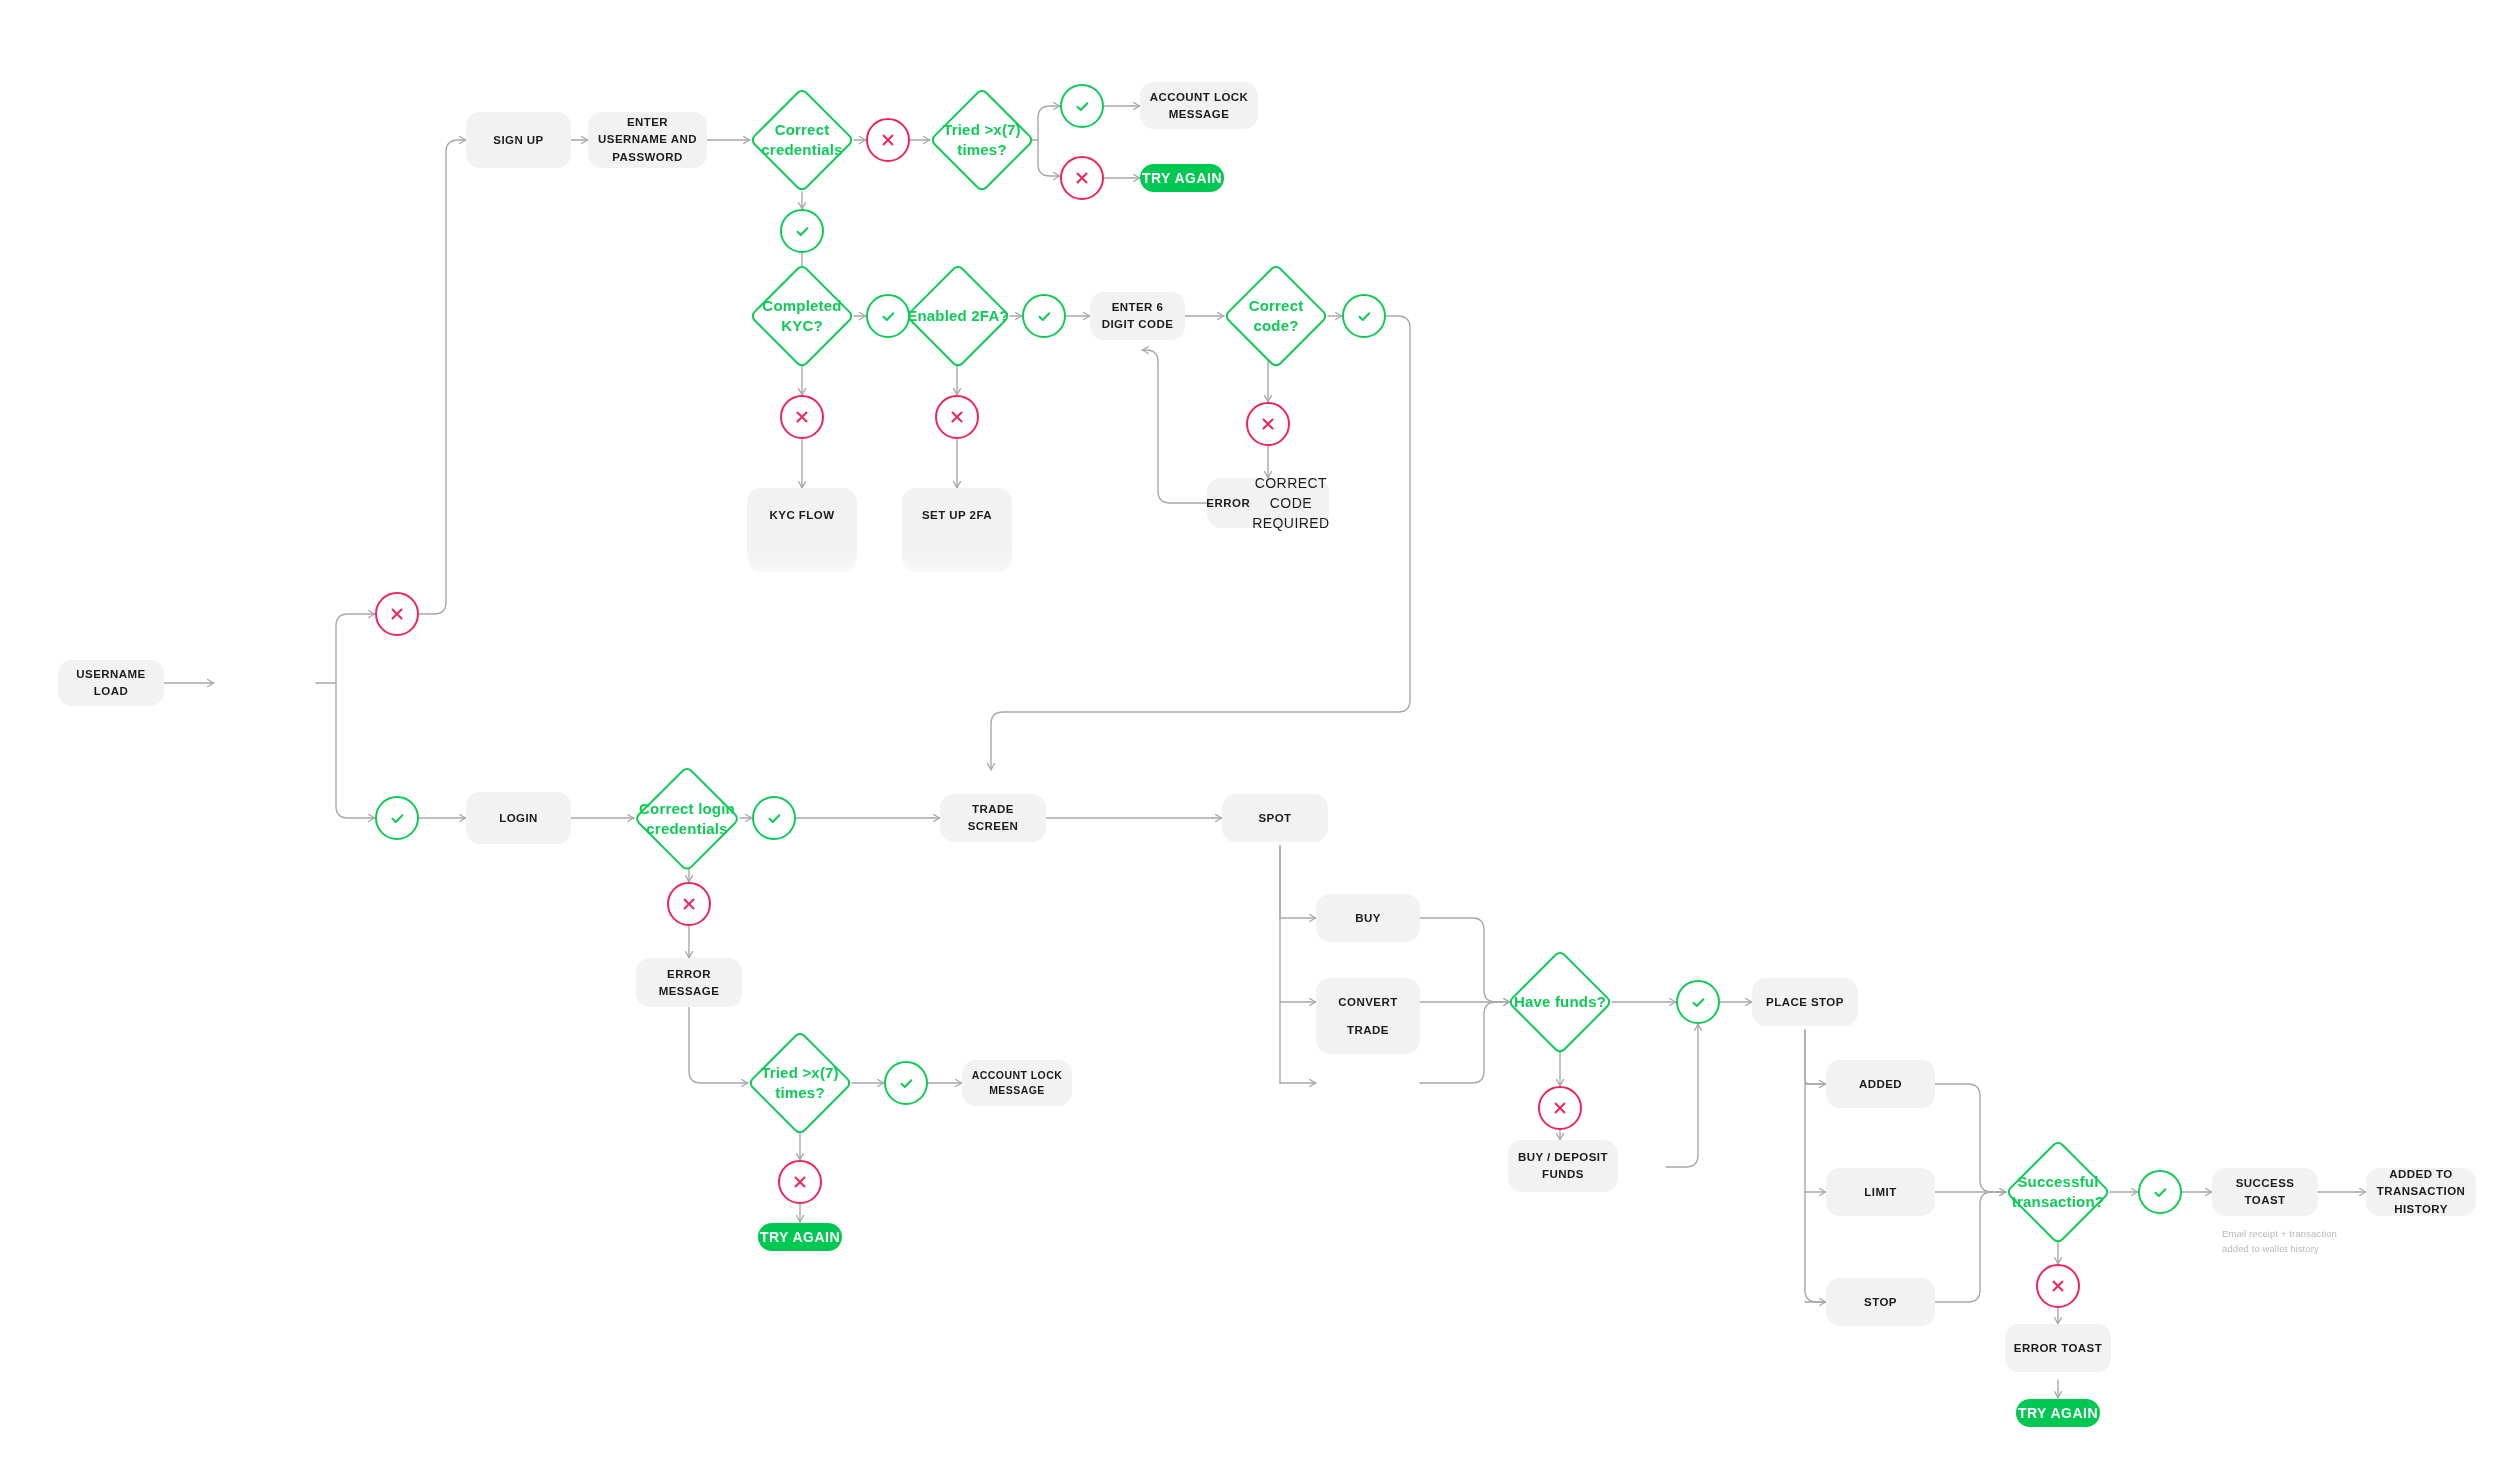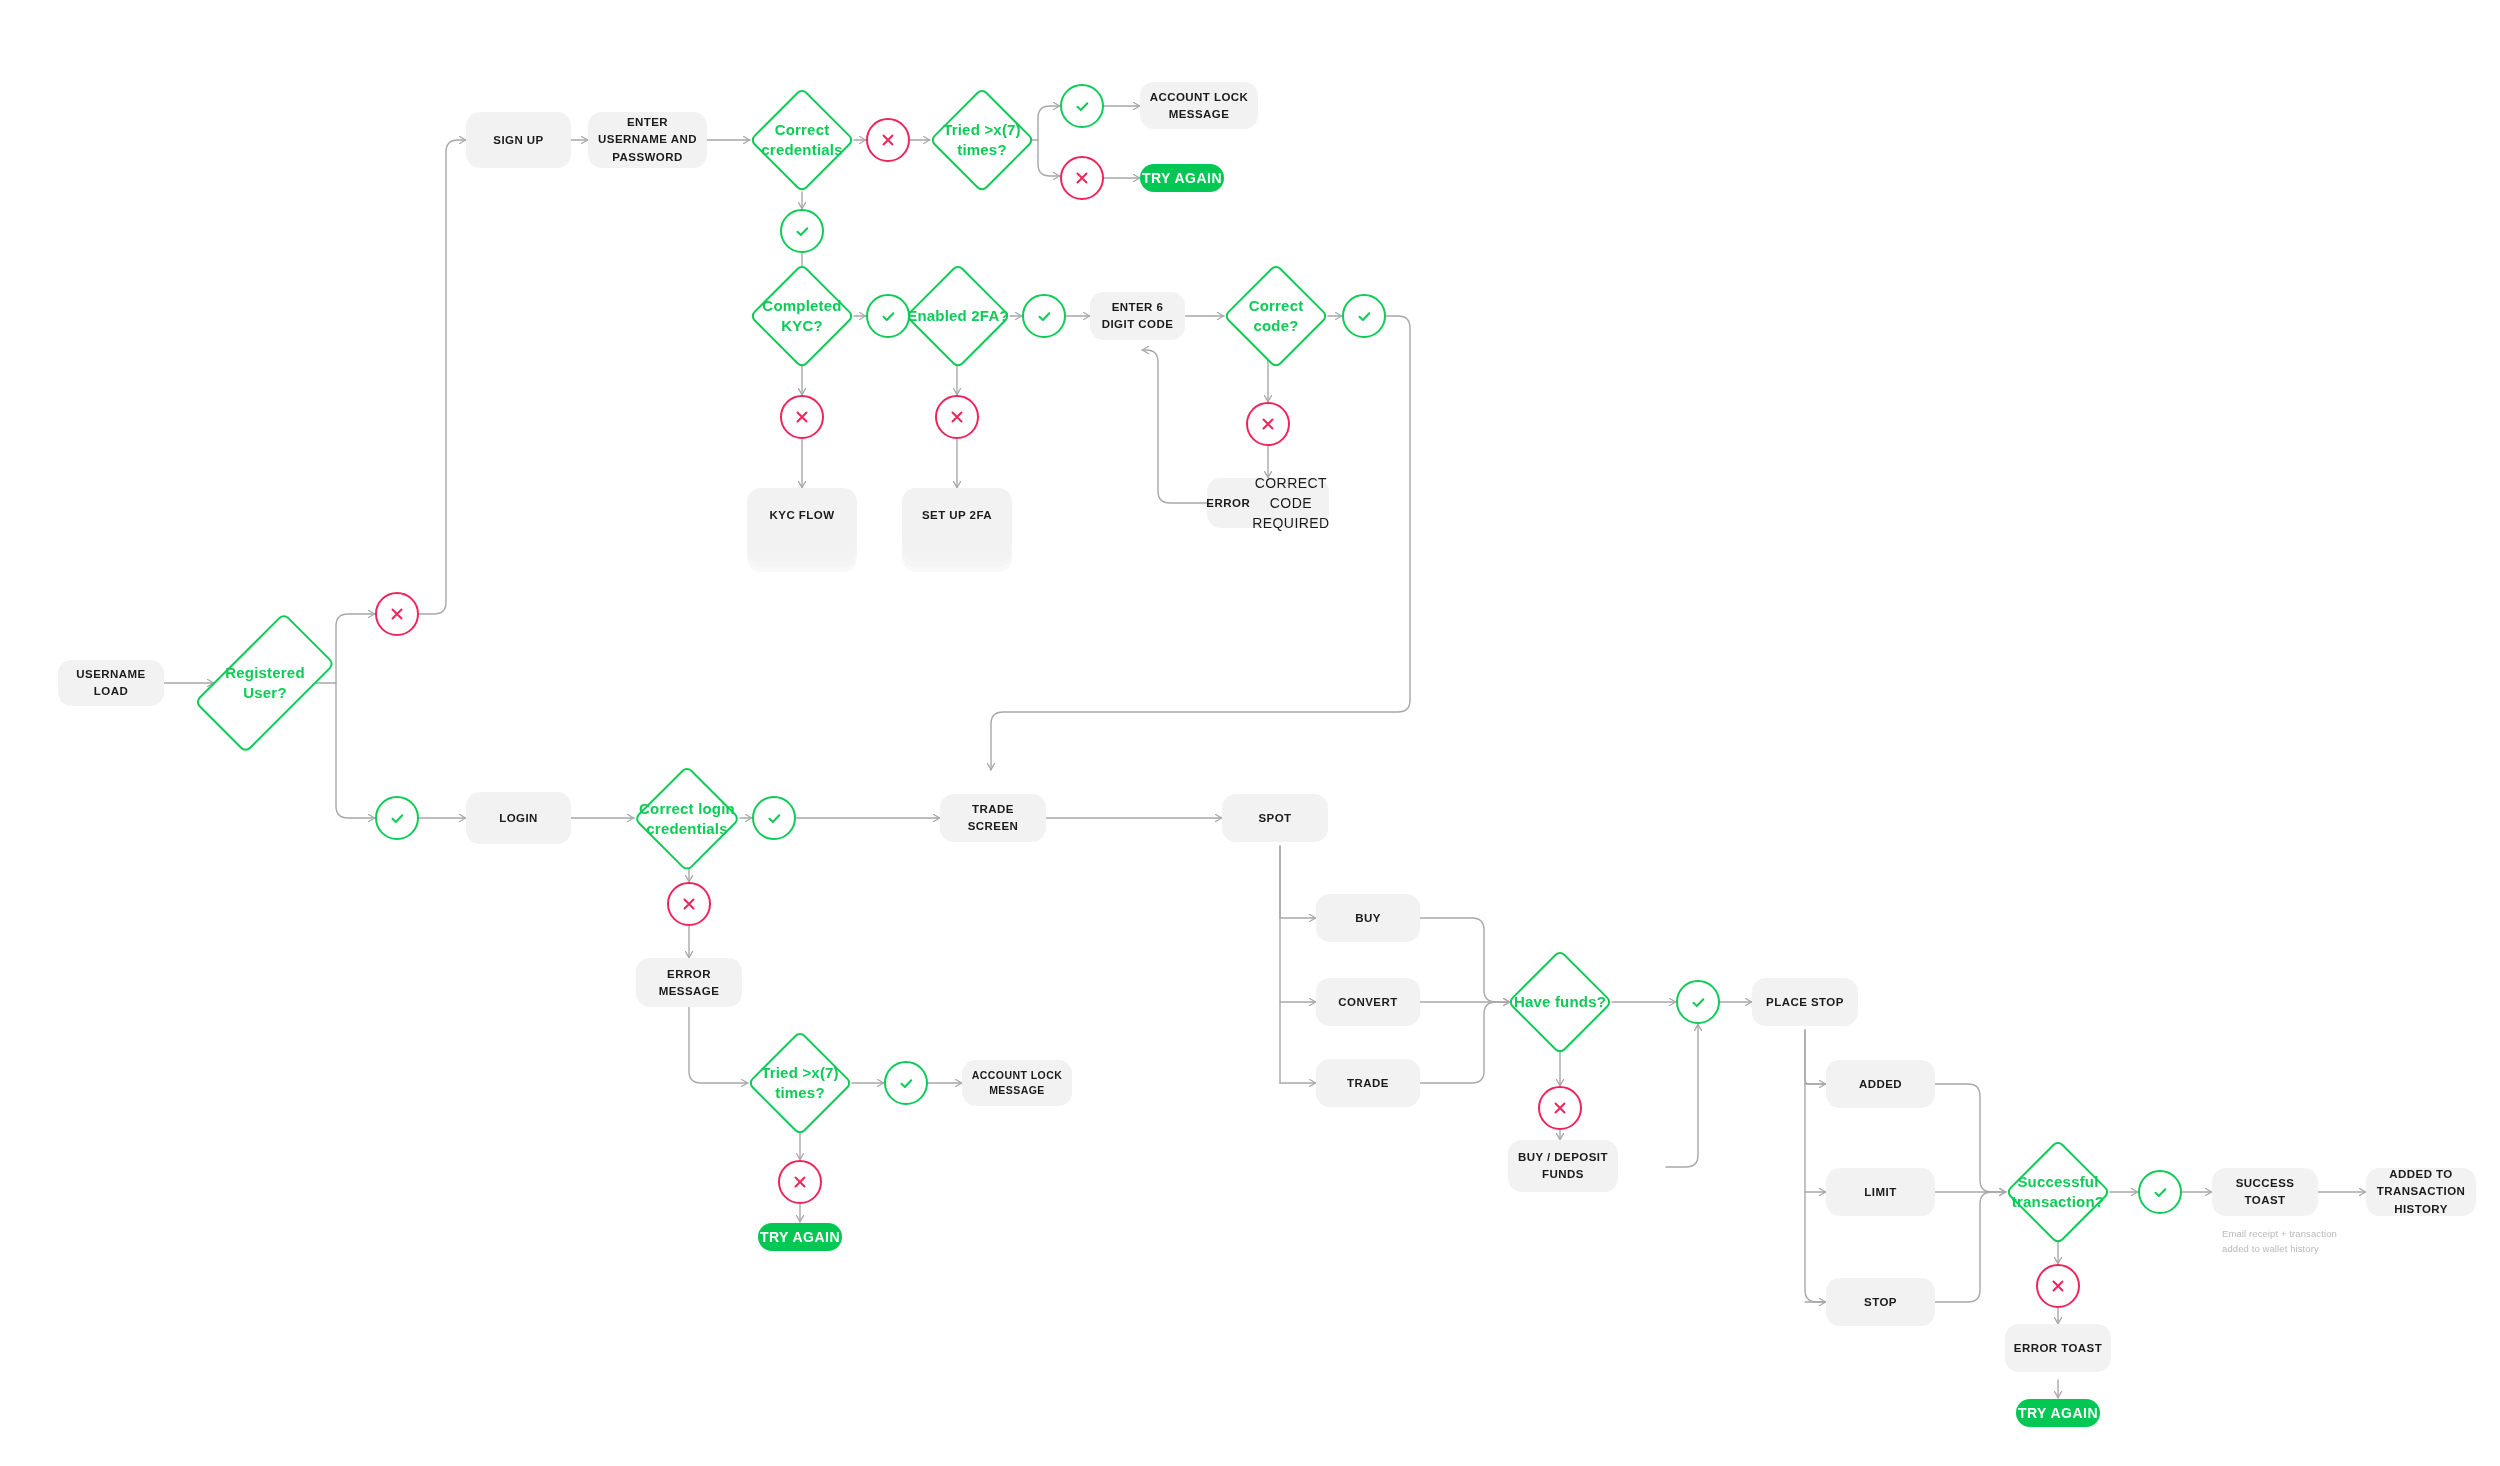--- a/index.html
+++ b/index.html
@@ -257,24 +257,20 @@
       <path d="M2058,1308 L2058,1324" marker-end="url(#ah)"></path>
 
       <path d="M2058,1380 L2058,1398" marker-end="url(#ah)"></path>
     </g>
   </svg>
 
   <div class="node box" style="left:58px; top:660px; width:106px; height:46px;">
     <span>USERNAME LOAD</span>
   </div>
 
-  <div class="diamond" style="left:214px; top:595px; width:102px; height:176px;">
-    <div class="shape"></div>
-    <div class="dlabel">Registered User?</div>
-  </div>
 
   <div class="gate no" style="left:375px; top:592px; width:44px; height:44px;">
     <svg width="18" height="18" viewBox="0 0 18 18">
       <path d="M4.5,4.5 L13.5,13.5 M13.5,4.5 L4.5,13.5" stroke="#f0245c" stroke-width="2" stroke-linecap="round"></path>
     </svg>
   </div>
 
   <div class="gate yes" style="left:375px; top:796px; width:44px; height:44px;">
     <svg width="19" height="19" viewBox="0 0 19 19">
       <path d="M4.5,9.8 L7.8,13 L14.3,6.2" fill="none" stroke="#0ecb57" stroke-width="2" stroke-linecap="round" stroke-linejoin="round"></path>
@@ -472,21 +468,21 @@
   </div>
 
   <div class="node box" style="left:1316px; top:894px; width:104px; height:48px;">
     <span>BUY</span>
   </div>
 
   <div class="node box" style="left:1316px; top:978px; width:104px; height:48px;">
     <span>CONVERT</span>
   </div>
 
-  <div class="node box" style="left:1316px; top:1059px; width:104px; height:48px;justify-content:center;">
+  <div class="node box" style="left:1316px; top:1006px; width:104px; height:48px;justify-content:center;">
     <span>TRADE</span>
   </div>
 
   <div class="diamond" style="left:1508px; top:950px; width:104px; height:104px;">
     <div class="shape"></div>
     <div class="dlabel">Have funds?</div>
   </div>
 
   <div class="gate yes" style="left:1676px; top:980px; width:44px; height:44px;">
     <svg width="19" height="19" viewBox="0 0 19 19">

